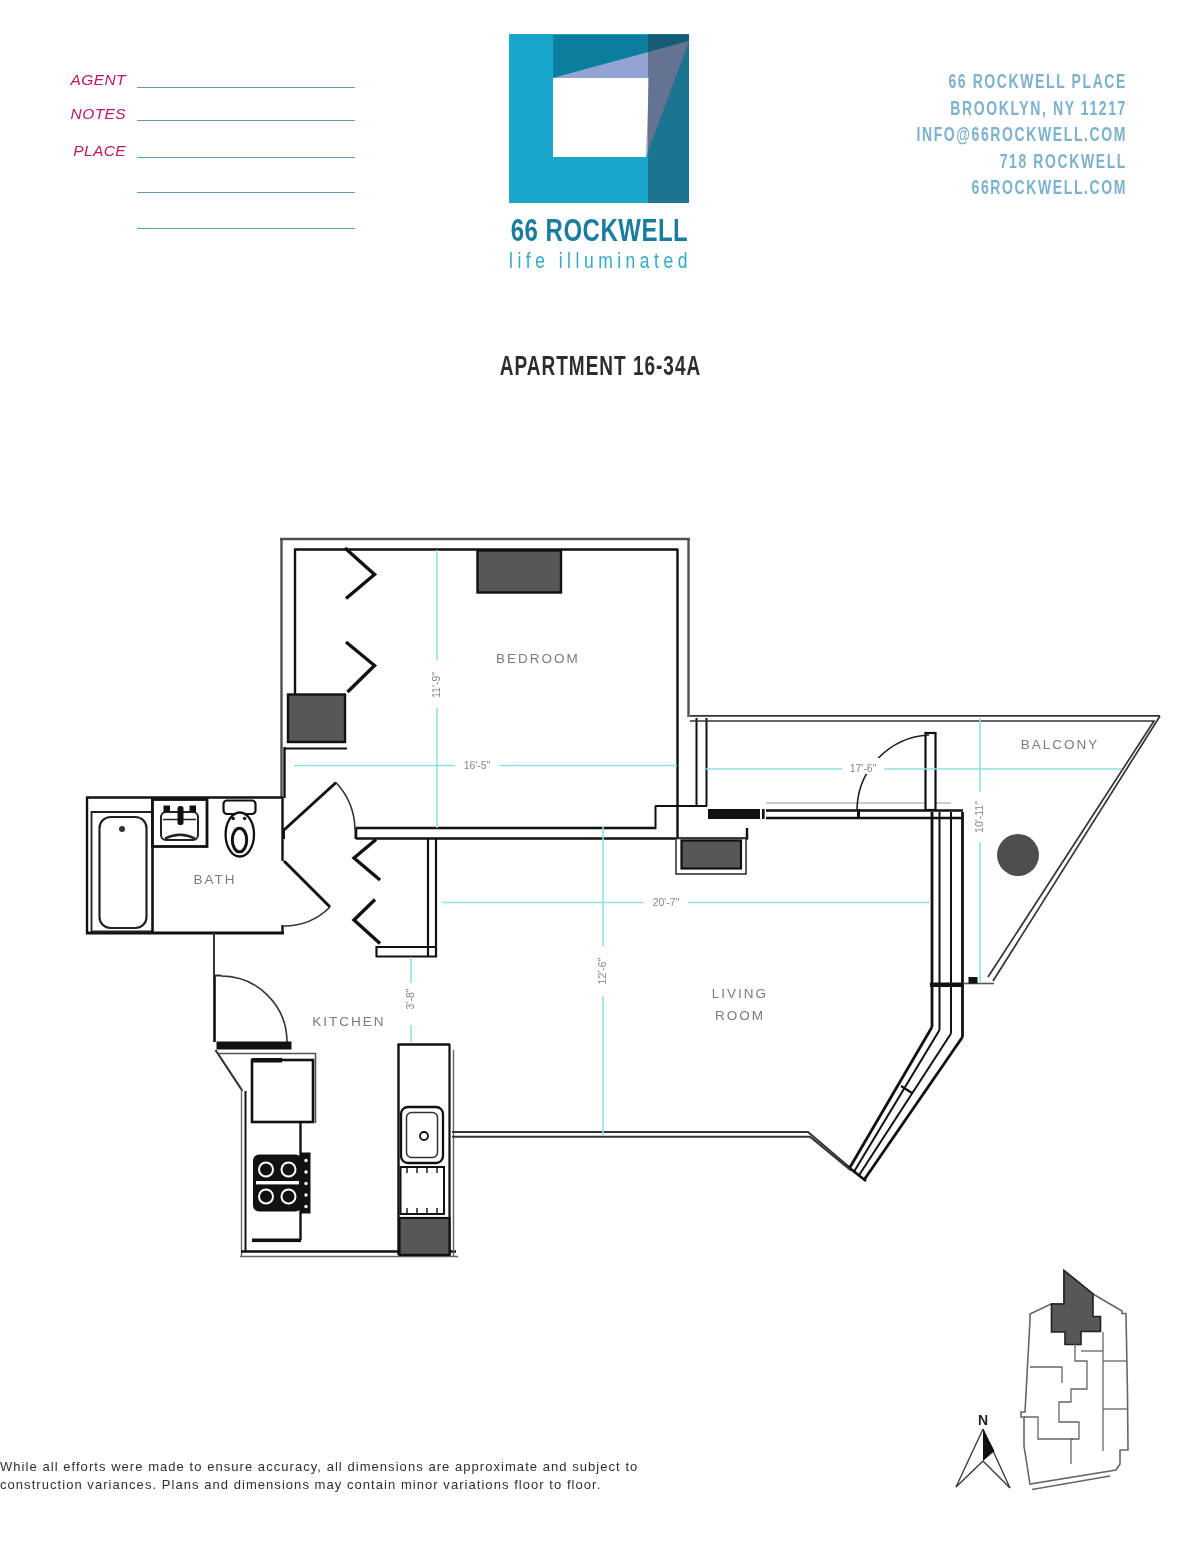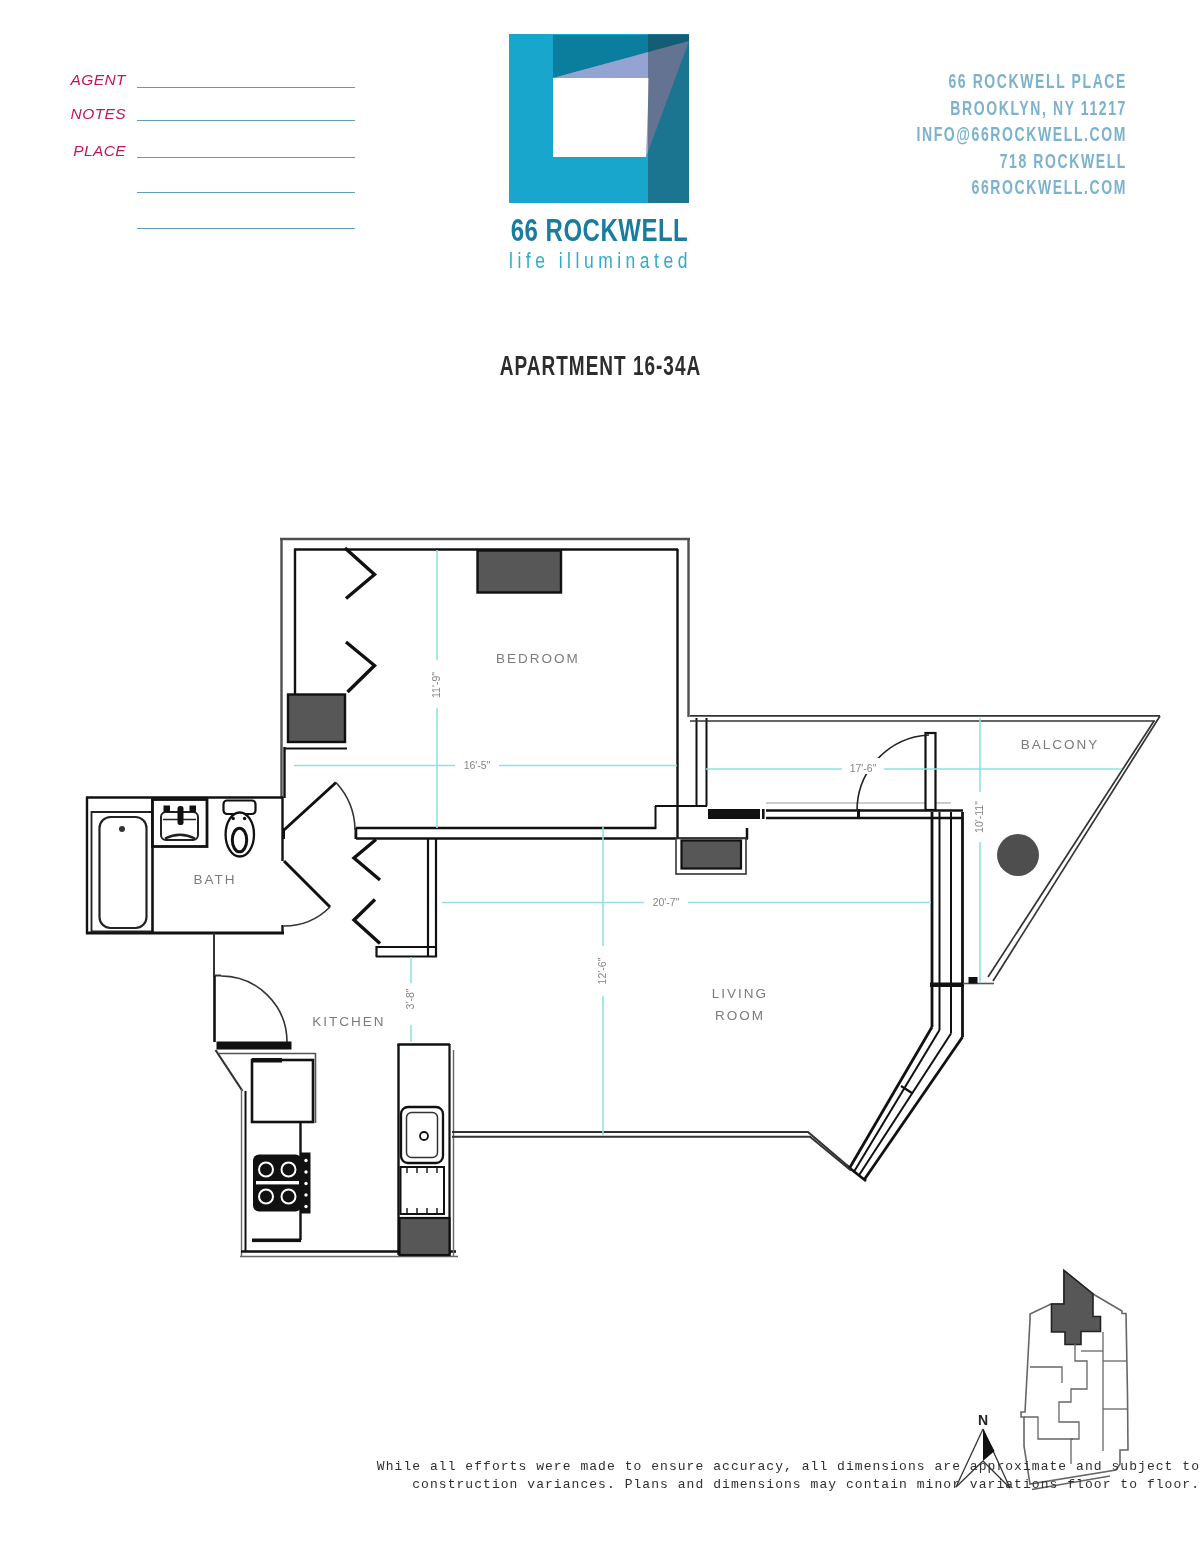--- a/index.html
+++ b/index.html
@@ -424,14 +424,14 @@
     <g stroke="#333" stroke-width="1.3" fill="none">
       <line x1="983" y1="1429" x2="956" y2="1487"></line>
       <line x1="983" y1="1429" x2="1010" y2="1488"></line>
       <line x1="956" y1="1487" x2="983" y2="1461"></line>
       <line x1="1010" y1="1488" x2="983" y2="1461"></line>
     </g>
     <polygon points="983,1429 994.5,1451 983,1461" fill="#111"></polygon>
   </g>
   </svg>
 
-  <div class="abs" style="left:0;top:1458px;width:1200px;text-align:right;color:#2f2f2f;font-size:13px;letter-spacing:1.05px;line-height:18.4px;font-family:Liberation Mono, monospace;">While all efforts were made to ensure accuracy, all dimensions are approximate and subject to<br>construction variances. Plans and dimensions may contain minor variations floor to floor.</div>
+  <div class="abs" style="left:0;top:1458px;width:1200px;text-align:left;color:#2f2f2f;font-size:13px;letter-spacing:1.05px;line-height:18.4px;">While all efforts were made to ensure accuracy, all dimensions are approximate and subject to<br>construction variances. Plans and dimensions may contain minor variations floor to floor.</div>
 </div>
 
 </body></html>

